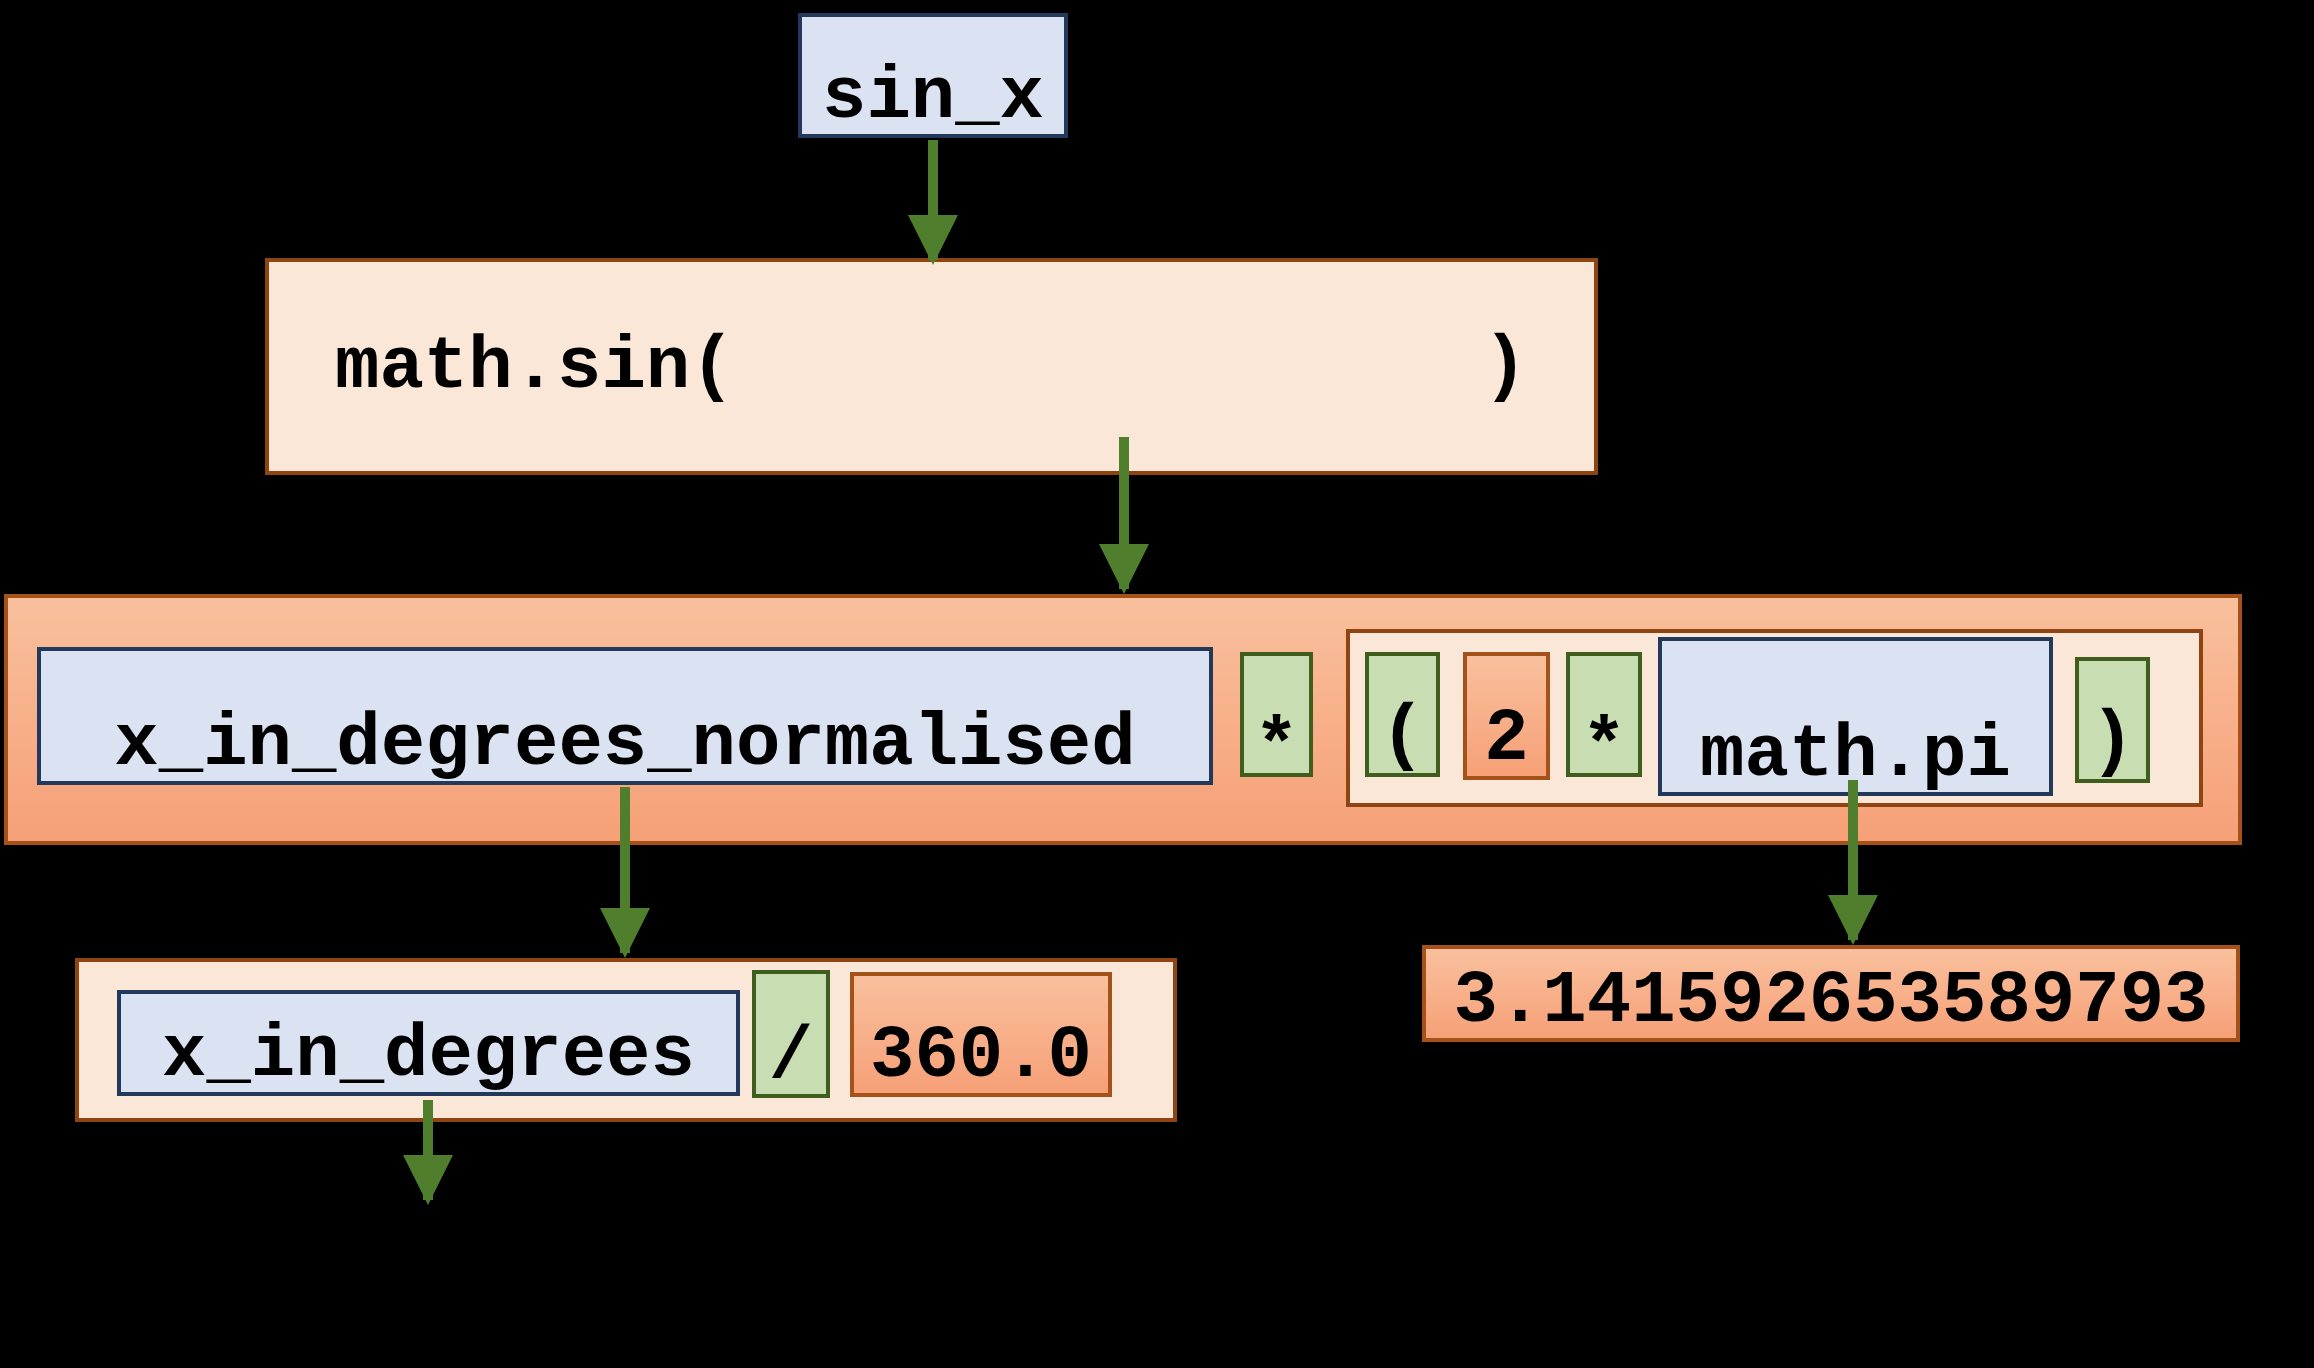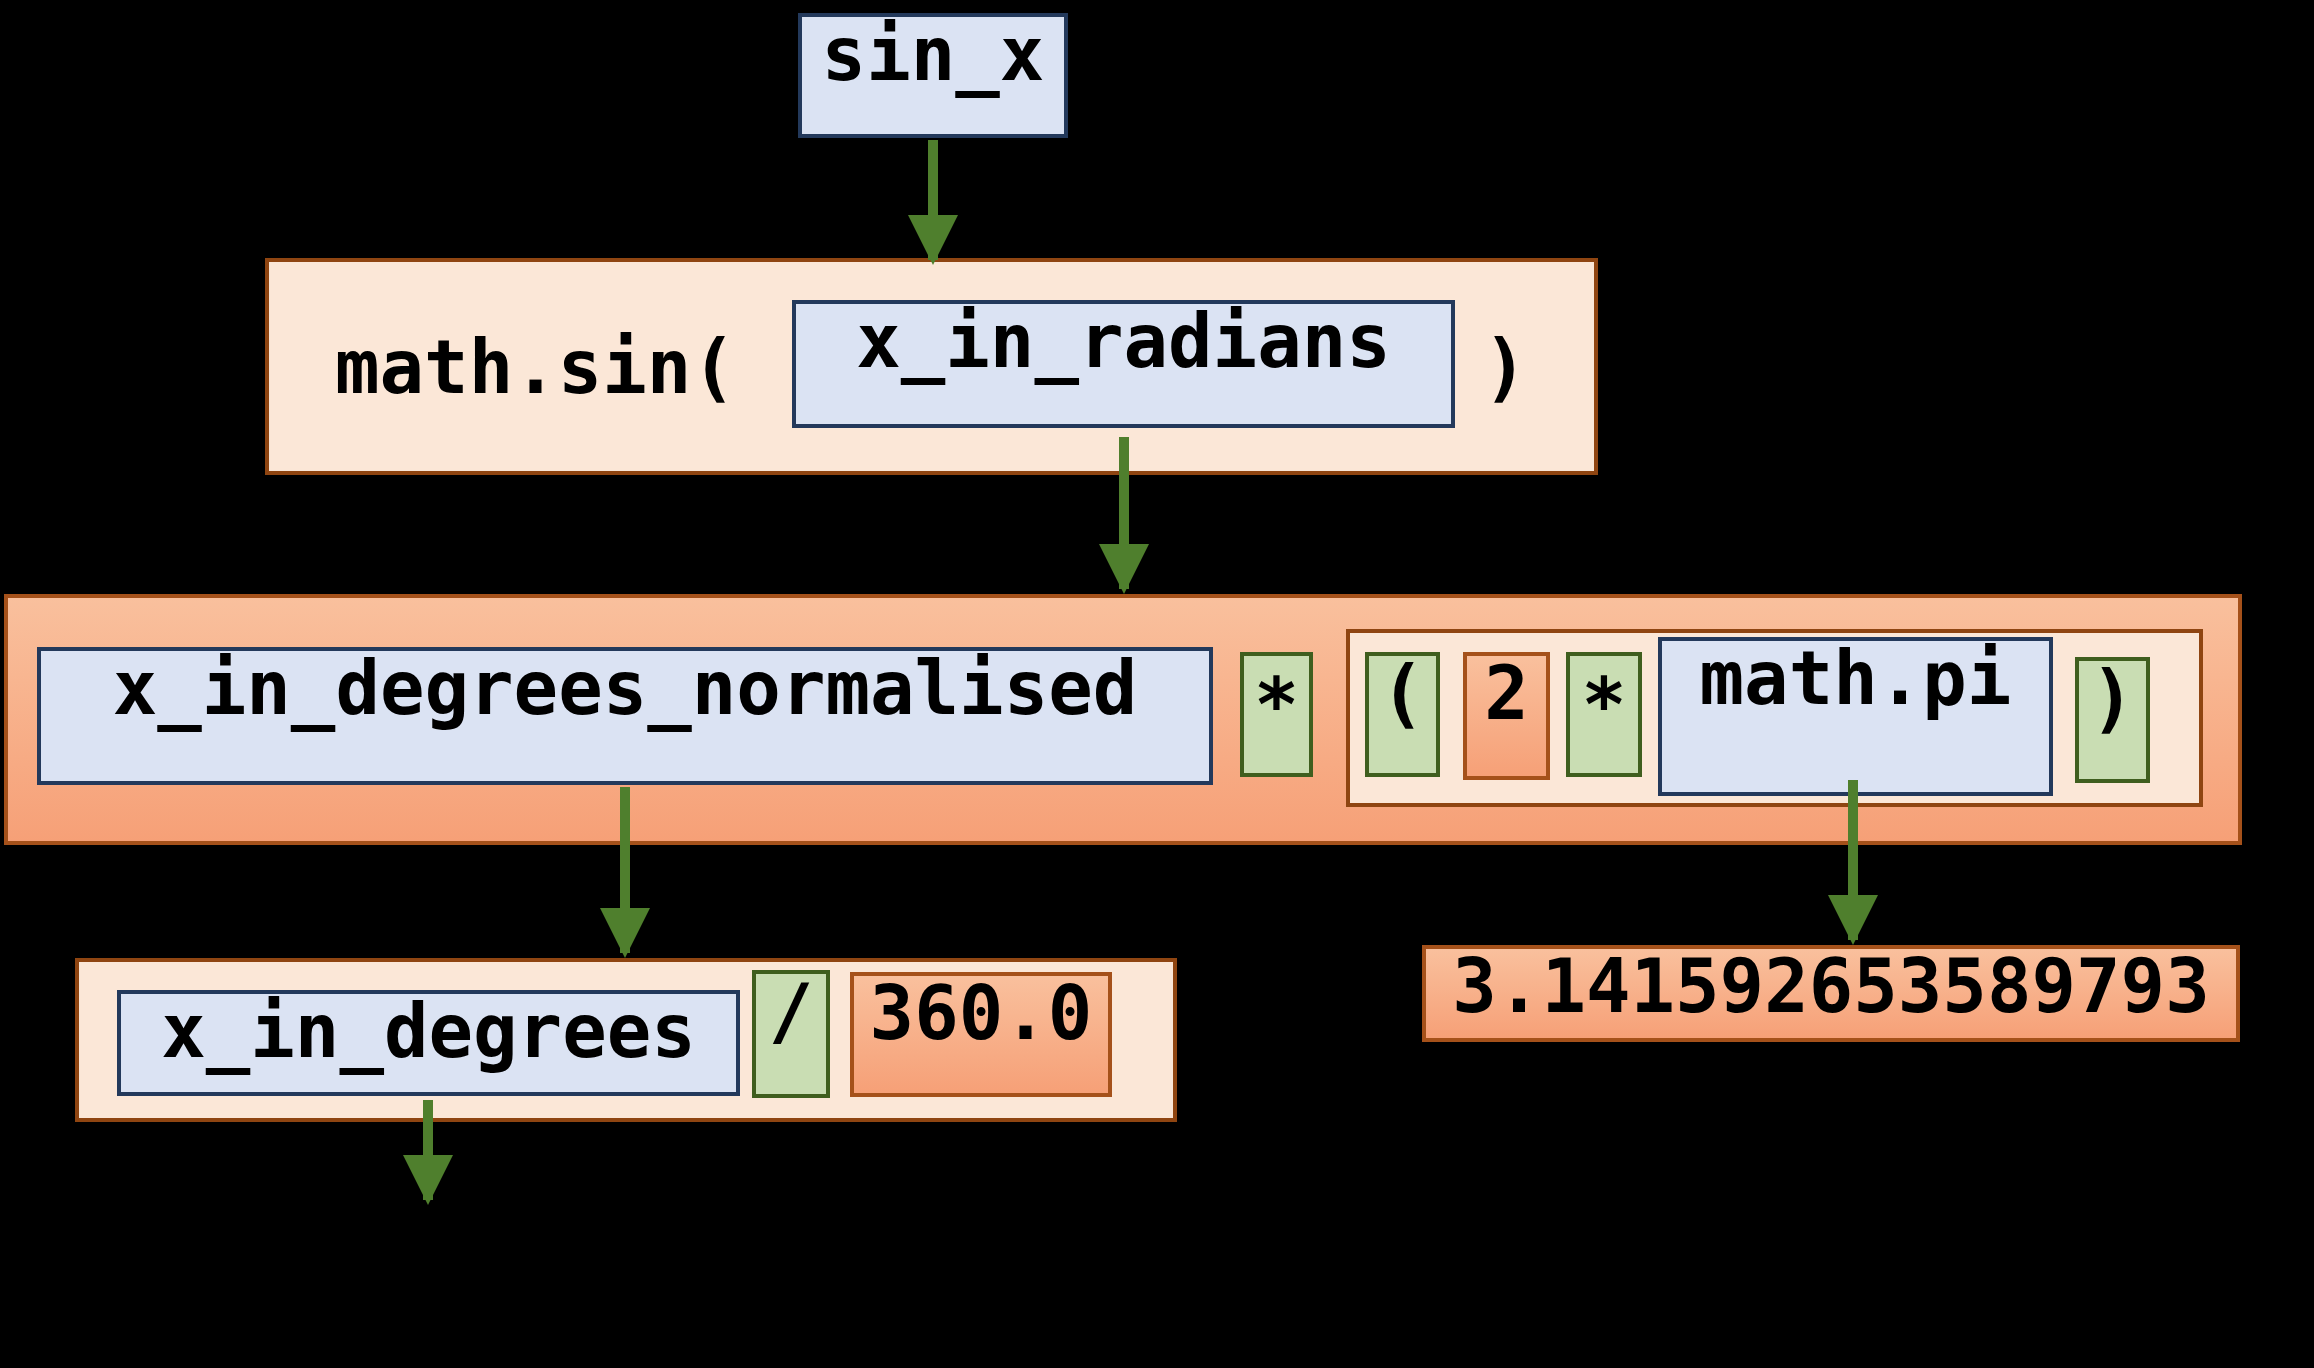--- a/index.html
+++ b/index.html
@@ -3,45 +3,42 @@
 <meta charset="utf-8">
 <style>
   html,body{margin:0;padding:0;background:#000;}
   .canvas{
     position:relative;width:2314px;height:1368px;background:#000;overflow:hidden;
     font-family:"DejaVu Sans Mono","Liberation Mono",monospace;
     font-weight:bold;color:#000;
   }
   .box{
     position:absolute;box-sizing:border-box;
-    display:flex;align-items:flex-start;justify-content:center;
-    font-size:74px;line-height:1;white-space:nowrap;
+    display:flex;align-items:flex-end;justify-content:center;
+    font-size:74px;line-height:1;white-space:nowrap;font-family:Liberation Mono, monospace;
   }
   .blue  {background:#dbe3f3;border:4px solid #23395b;}
   .peach {background:#fbe7d7;border:4px solid #8f4511;}
   .salmon{background:linear-gradient(180deg,#f9c09d 0%,#f6a077 100%);border:4px solid #a5511a;}
   .green {background:#c9ddb3;border:4px solid #3f5e1e;}
   .abs-label{position:absolute;top:50%;transform:translateY(-50%);}
   .star{transform:translateY(12px);}
   .arrows{position:absolute;left:0;top:0;pointer-events:none;}
 </style>
 </head>
 <body>
 
 <div class="canvas">
 
   <div class="box blue" style="left:798px;top:13px;width:270px;height:125px">
     <span>sin_x</span>
   </div>
 
   <div class="box peach" style="left:265px;top:258px;width:1333px;height:217px">
     <span class="abs-label" style="left:66px">math.sin(</span>
-    <div class="box blue" style="left:523px;top:38px;width:663px;height:128px">
-      <span>x_in_radians</span>
-    </div>
     <span class="abs-label" style="left:1214px">)</span>
   </div>
 
   <div class="box salmon" style="left:4px;top:594px;width:2238px;height:251px">
     <div class="box blue" style="left:29px;top:49px;width:1176px;height:138px">
       <span>x_in_degrees_normalised</span>
     </div>
     <div class="box green" style="left:1232px;top:54px;width:73px;height:125px">
       <span class="star">*</span>
     </div>

